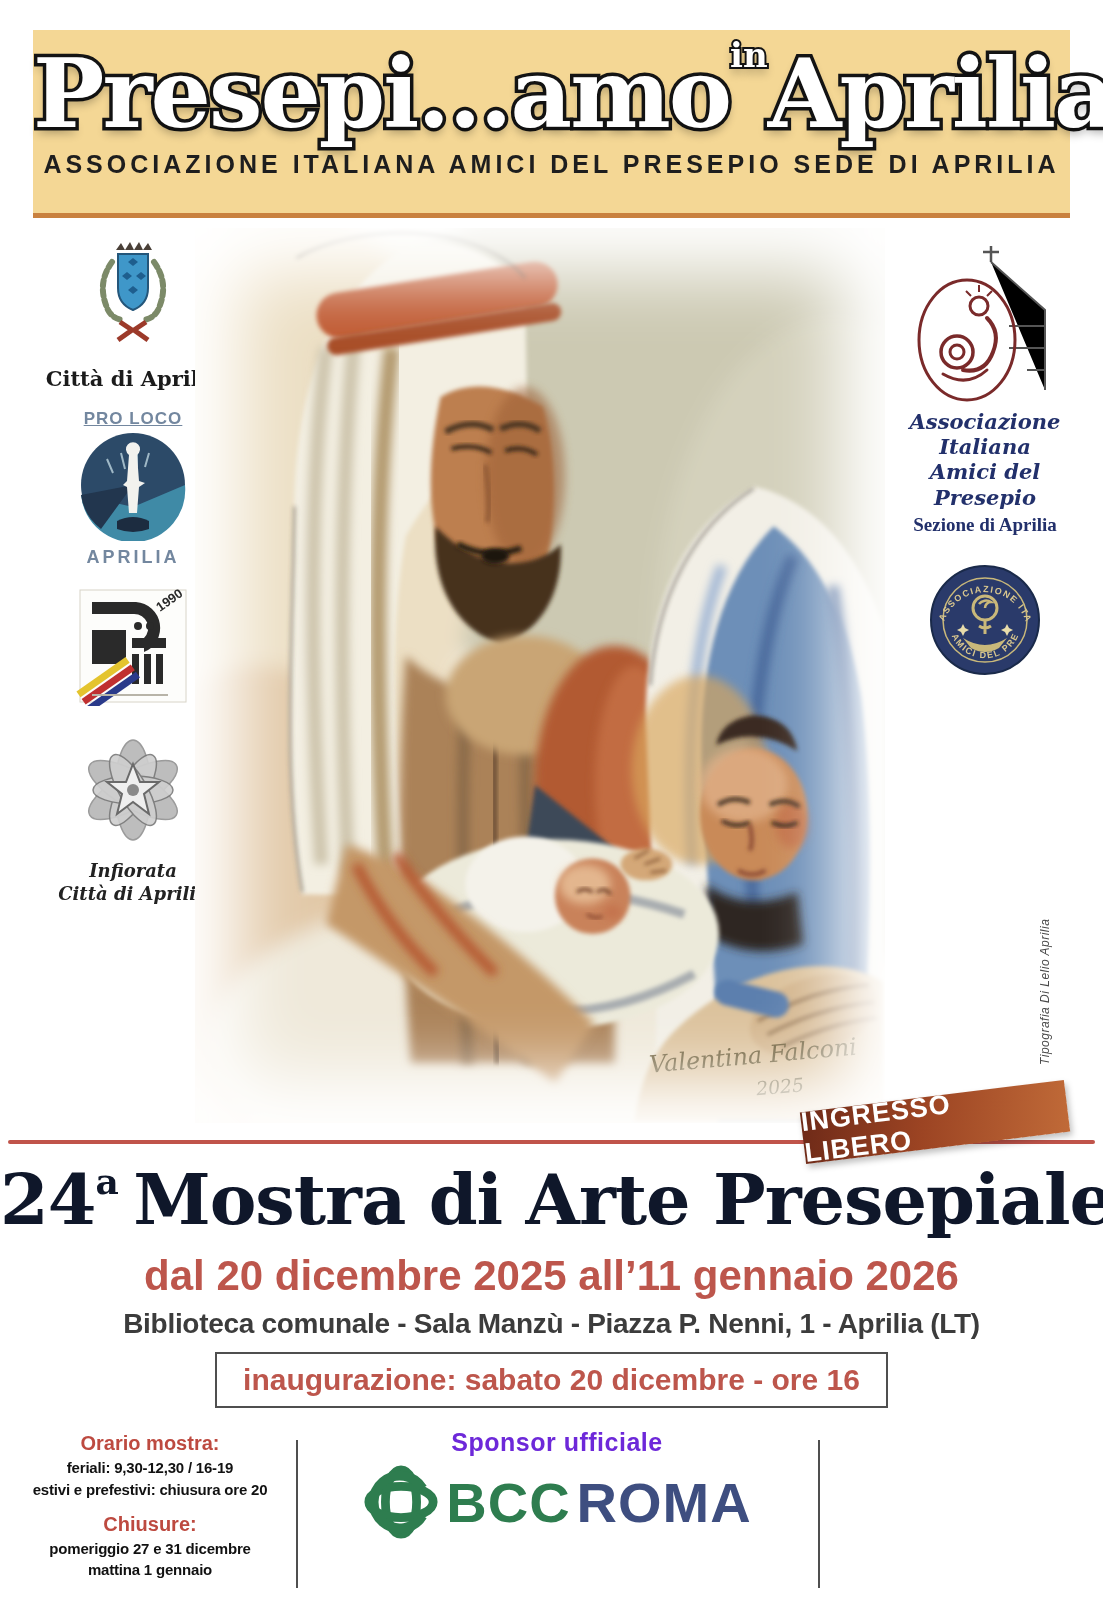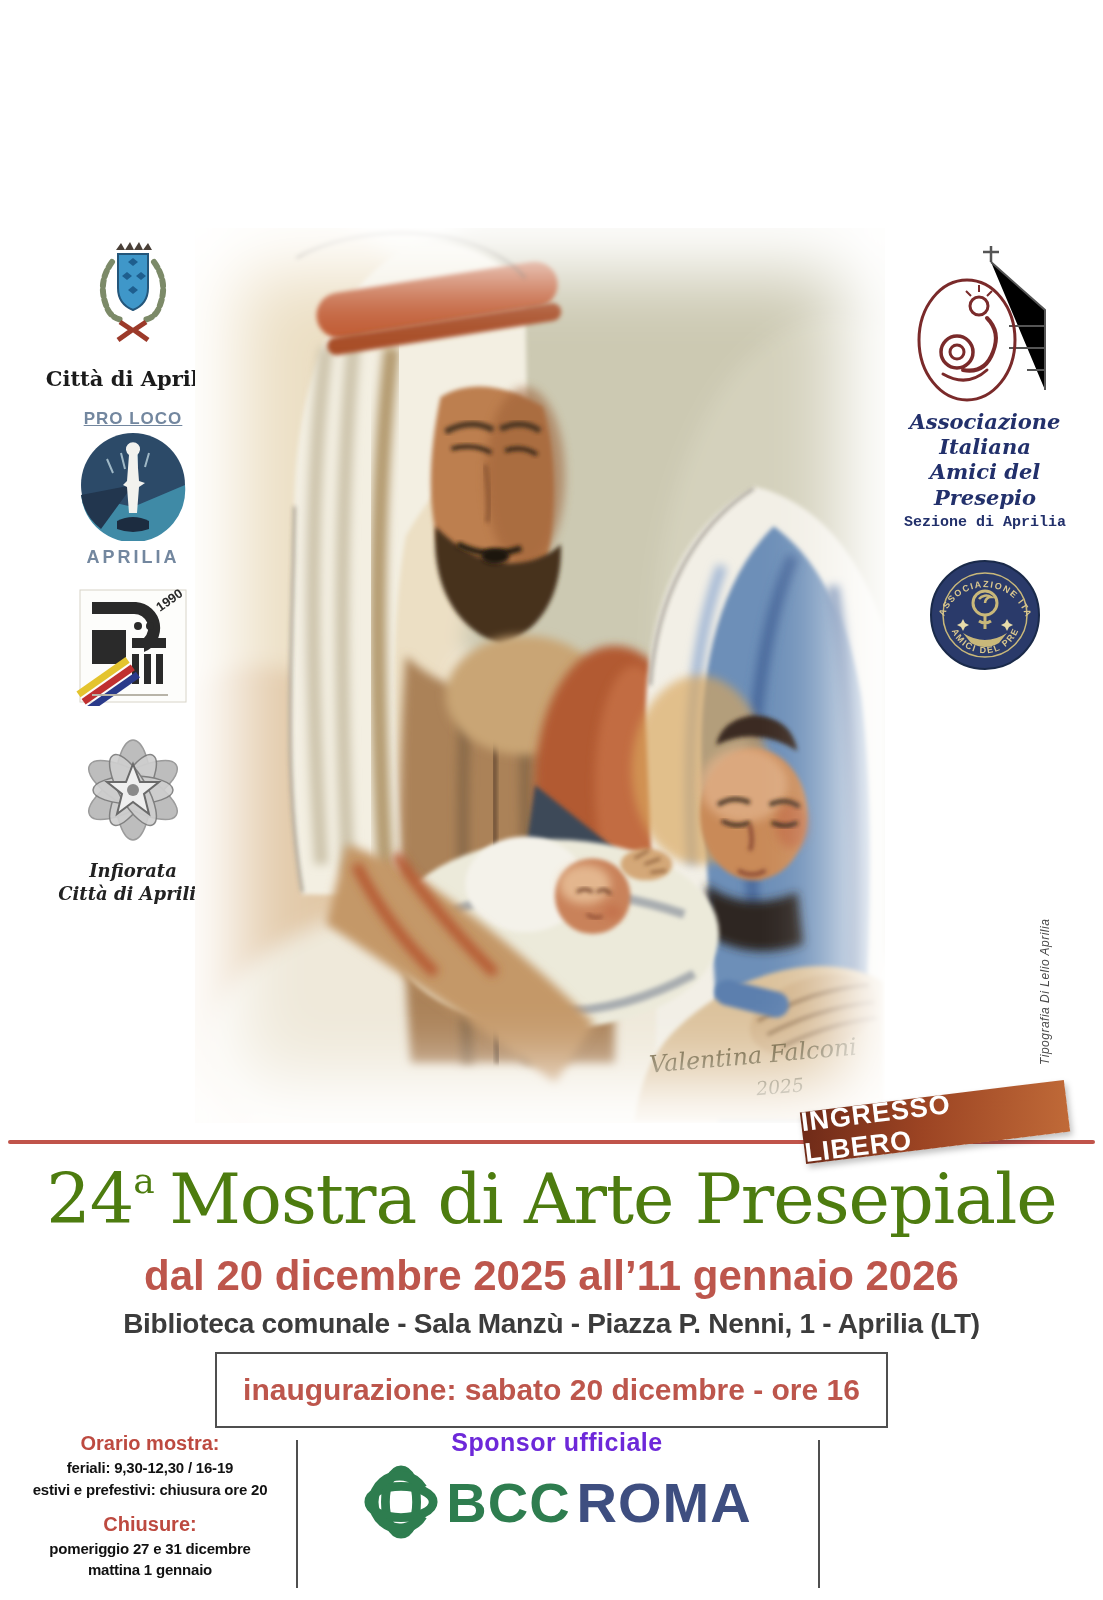--- a/index.html
+++ b/index.html
@@ -22,21 +22,21 @@
   .left-col  { position:absolute; left:38px;  top:240px; width:190px; text-align:center; }
   .right-col { position:absolute; left:885px; top:240px; width:200px; text-align:center; }
   .logo-block { margin-bottom:18px; }
   .citta-label { font-family:"DejaVu Serif", serif; font-weight:bold; font-size:21px; color:#1b1b1b; margin-top:4px; }
   .proloco-word { font-weight:bold; font-size:17px; color:#73879f; letter-spacing:1px;text-decoration:underline; }
   .aprilia-word { font-weight:bold; font-size:18px; color:#73879f; letter-spacing:3px; margin-top:2px; }
   .infiorata-label { font-family:"DejaVu Serif", serif; font-style:italic; font-weight:bold;
             font-size:18px; color:#222; line-height:1.25; margin-top:4px; }
   .aiap-text-1 { font-family:"DejaVu Serif", serif; font-style:italic; font-weight:bold;
             font-size:21px; color:#22306b; line-height:1.2; }
-  .aiap-text-3 { font-family:Liberation Mono, monospace; font-weight:bold; font-size:15px; color:#22306b; margin-top:4px; }
+  .aiap-text-3 { font-family:Liberation Serif, serif; font-weight:bold; font-size:19px; color:#22306b; margin-top:4px; }
 
   
   .painting { position:absolute; left:195px; top:228px; width:690px; height:895px; }
   .painting::after { content:""; position:absolute; inset:0; pointer-events:none;
             box-shadow: inset 0 0 70px 45px #ffffff; }
 
   
   .printer-credit { position:absolute; left:1038px; top:855px; height:210px;
             writing-mode:vertical-rl; transform:rotate(180deg);
             font-style:italic; font-size:12px; color:#4a4a4a; letter-spacing:.5px; }
@@ -46,30 +46,30 @@
             background:#c0544a; border-radius:2px; }
   .ribbon { position:absolute; left:802px; top:1096px; width:266px; height:52px;
             transform:rotate(-7deg);
             background:linear-gradient(100deg,#6e2a18 0%, #9c4423 45%, #c06a38 100%);
             color:#fff; font-weight:bold; font-size:27px; letter-spacing:1px;
             display:flex; align-items:center; justify-content:center;
             box-shadow:2px 4px 6px rgba(0,0,0,.25); z-index:5; }
 
   
   .event-title { position:absolute; left:0; top:1158px; width:100%; text-align:center;
-            font-family:"DejaVu Serif", serif; font-size:70px; font-weight:normal;
-            color:#4d7c0f; letter-spacing:-1px; white-space:nowrap; }
+            font-family:"DejaVu Serif", serif; font-size:70px; font-weight:bold;
+            color:#0f172a; letter-spacing:-1px; white-space:nowrap; }
   .event-title .ord { font-size:36px; vertical-align:30px; }
   .event-title .rest { margin-left:.22em; }
   .event-dates { position:absolute; left:0; top:1252px; width:100%; text-align:center;
             font-size:42px; font-weight:bold; color:#bd564c; letter-spacing:0; white-space:nowrap; }
   .event-location { position:absolute; left:0; top:1308px; width:100%; text-align:center;
             font-size:28px; font-weight:bold; color:#3c3c3c; letter-spacing:-.3px; white-space:nowrap; }
   .inaug-wrap { position:absolute; left:0; top:1352px; width:100%; text-align:center; }
-  .inaug-box { display:inline-block; border:2px solid #4f4f4f; padding:19px 26px;
+  .inaug-box { display:inline-block; border:2px solid #4f4f4f; padding:9px 26px;
             font-size:30px; font-weight:bold; color:#bd564c; background:#fff; }
 
   
   .footer { position:absolute; left:0; top:1424px; width:1103px; height:176px; }
   .vdiv { position:absolute; top:16px; height:148px; width:2px; background:#4f4f4f; }
   .vdiv.d1 { left:296px; } .vdiv.d2 { left:818px; }
   .orario { position:absolute; left:16px; top:8px; width:268px; text-align:center; }
   .red-heading { color:#bd4a40; font-weight:bold; font-size:20px; margin-bottom:2px; }
   .orario-line { color:#111; font-weight:bold; font-size:15px; line-height:1.45; letter-spacing:-.2px; }
   .orario .gap { height:12px; }
@@ -83,20 +83,24 @@
   .info-line { font-size:15.5px; font-weight:bold; color:#111; line-height:1.4; }
   .info-line .lbl { font-style:italic; }
   .info-phone { font-size:24px; font-weight:bold; color:#111; margin-top:3px; }
   .info-email { font-size:18px; font-weight:bold; color:#111; }
 </style>
 </head>
 <body>
 
 <div class="poster">
 
+  <div class="banner">
+    <div class="banner-title"><span>Presepi...amo</span><span class="sup-in">in</span><span>Aprilia</span></div>
+    <div class="banner-sub">ASSOCIAZIONE ITALIANA AMICI DEL PRESEPIO SEDE DI APRILIA</div>
+  </div>
 
   <div class="left-col">
 
     <div class="logo-block">
       <svg width="110" height="118" viewBox="0 0 110 118">
         <path d="M38,10 l5,-7 4,7 5,-8 4,8 5,-8 4,8 5,-7 4,7 z" fill="#4a4038"></path>
         <path d="M40,14 h30 v34 q0,16 -15,22 q-15,-6 -15,-22 z" fill="#3f97c9" stroke="#24567a" stroke-width="2"></path>
         <path d="M50,22 l5,-4 5,4 -5,4 z M44,36 l5,-4 5,4 -5,4 z M58,36 l5,-4 5,4 -5,4 z M50,50 l5,-4 5,4 -5,4 z" fill="#1e5e8e"></path>
         <path d="M34,22 q-16,22 -4,48 q4,8 14,10" fill="none" stroke="#7c8a68" stroke-width="6" stroke-linecap="round" stroke-dasharray="6 4"></path>
         <path d="M76,22 q16,22 4,48 q-4,8 -14,10" fill="none" stroke="#7c8a68" stroke-width="6" stroke-linecap="round" stroke-dasharray="6 4"></path>

